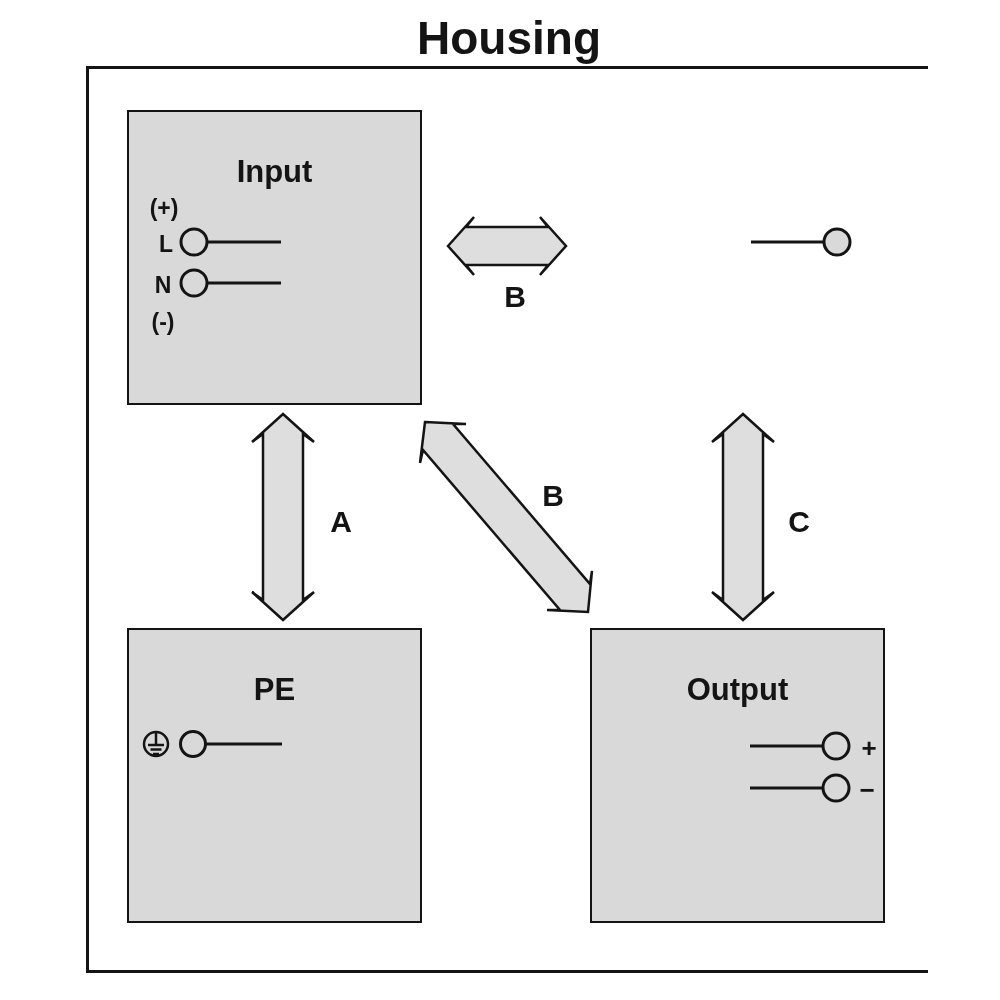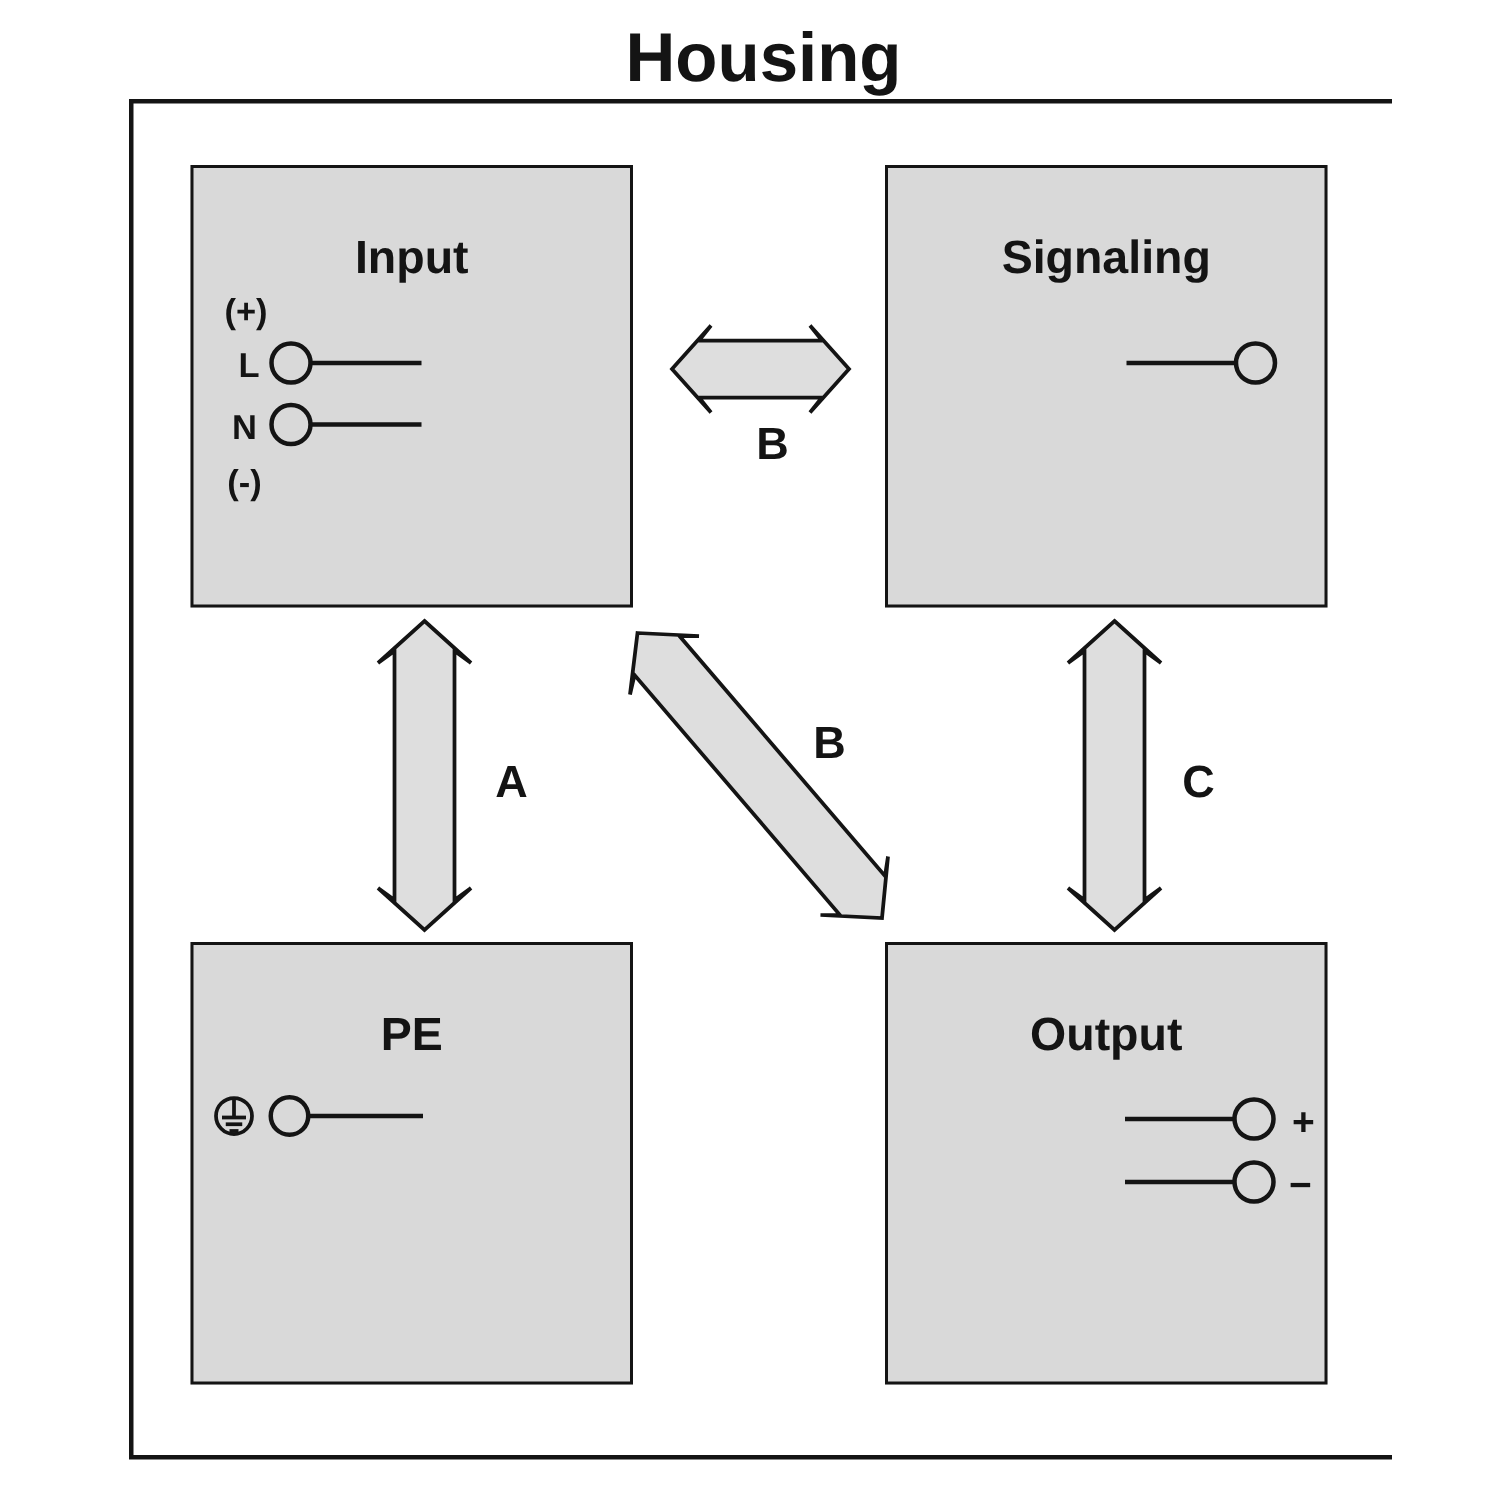--- a/index.html
+++ b/index.html
@@ -131,23 +131,20 @@
   <div class="outer-box"></div>
 
   <div class="box box-input">
     <div class="box-title">Input</div>
     <div class="term-label lbl-plus-paren">(+)</div>
     <div class="term-label lbl-line">L</div>
     <div class="term-label lbl-neutral">N</div>
     <div class="term-label lbl-minus-paren">(-)</div>
   </div>
 
-  <div class="box box-signaling">
-    <div class="box-title">Signaling</div>
-  </div>
 
   <div class="box box-pe">
     <div class="box-title">PE</div>
   </div>
 
   <div class="box box-output">
     <div class="box-title">Output</div>
     <div class="term-label lbl-out-plus">+</div>
     <div class="term-label lbl-out-minus">−</div>
   </div>

